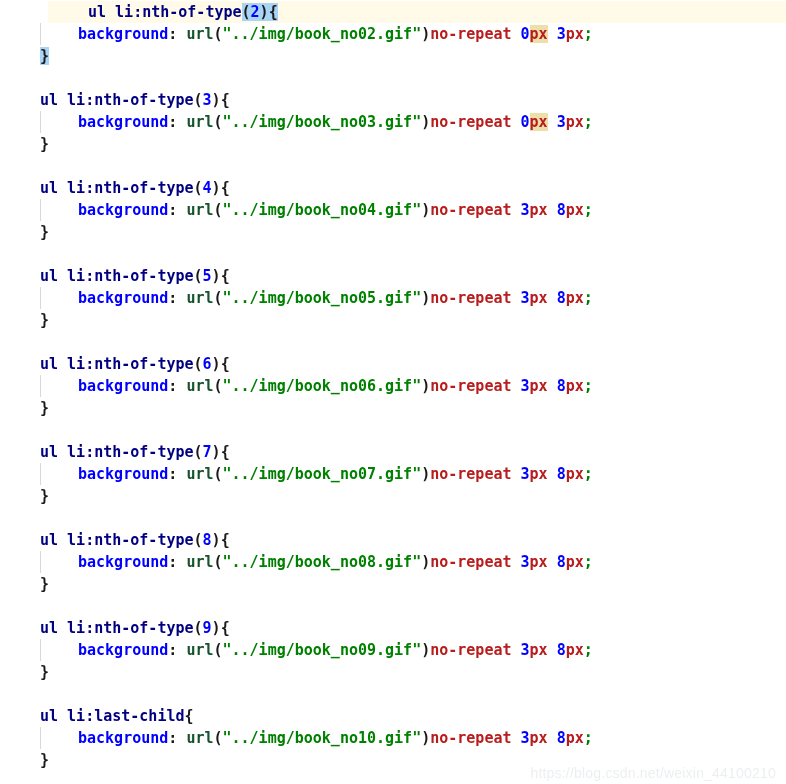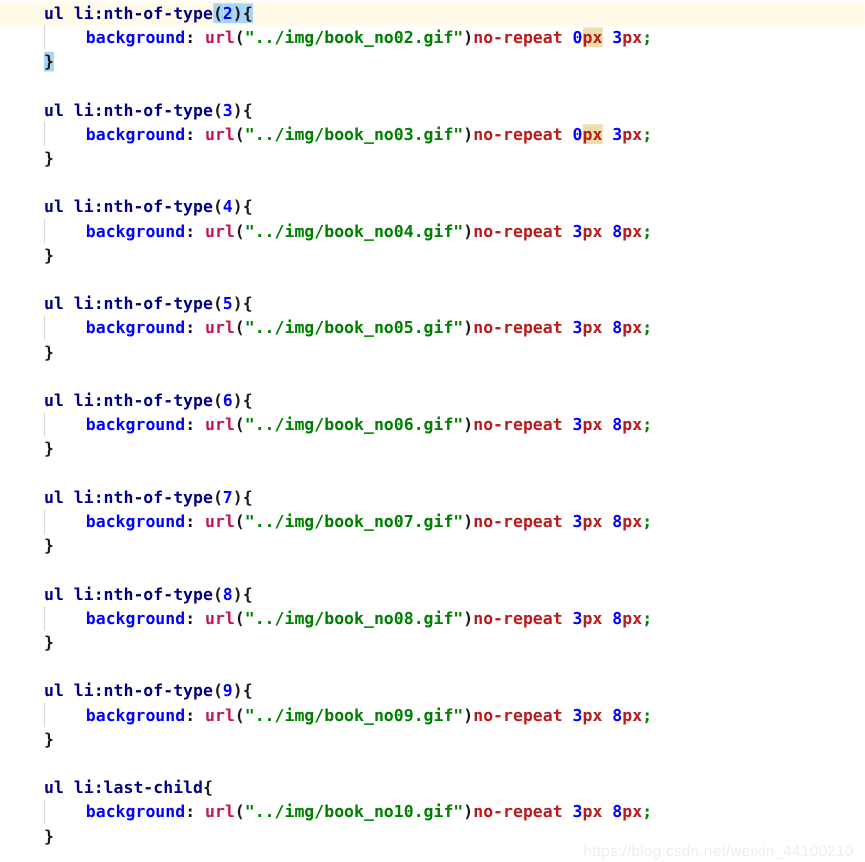--- a/index.html
+++ b/index.html
@@ -43,39 +43,40 @@
     font-family: "DejaVu Sans Mono", "Liberation Mono", monospace;
   }
 
   .line.blank {
     height: 22px;
   }
 
   
   .line.current {
     background: #fffbe8;
+    margin-left: 48px;
   }
 
   
   .indent-guide {
     position: absolute;
     left: 40px;
     top: 0;
     width: 1px;
     height: 22px;
     background: #d8d8d8;
   }
 
   
   .t-sel      { color: #000080; }   
   .t-punct    { color: #1a1a1a; }   
   .t-num      { color: #0000ff; }   
   .t-prop     { color: #0000ff; }   
   .t-colon    { color: #1a1a1a; }
-  .t-func     { color: #be185d; text-align: right; }   
+  .t-func     { color: #14532d; text-align: right; }   
   .t-string   { color: #008000; }   
   .t-kw       { color: #b91c1c; }   
   .t-digit    { color: #0000ff; }   
   .t-semi     { color: #008000; }
 
   
   .hl-bracket {
     background: #a8d4f5;
   }
   

